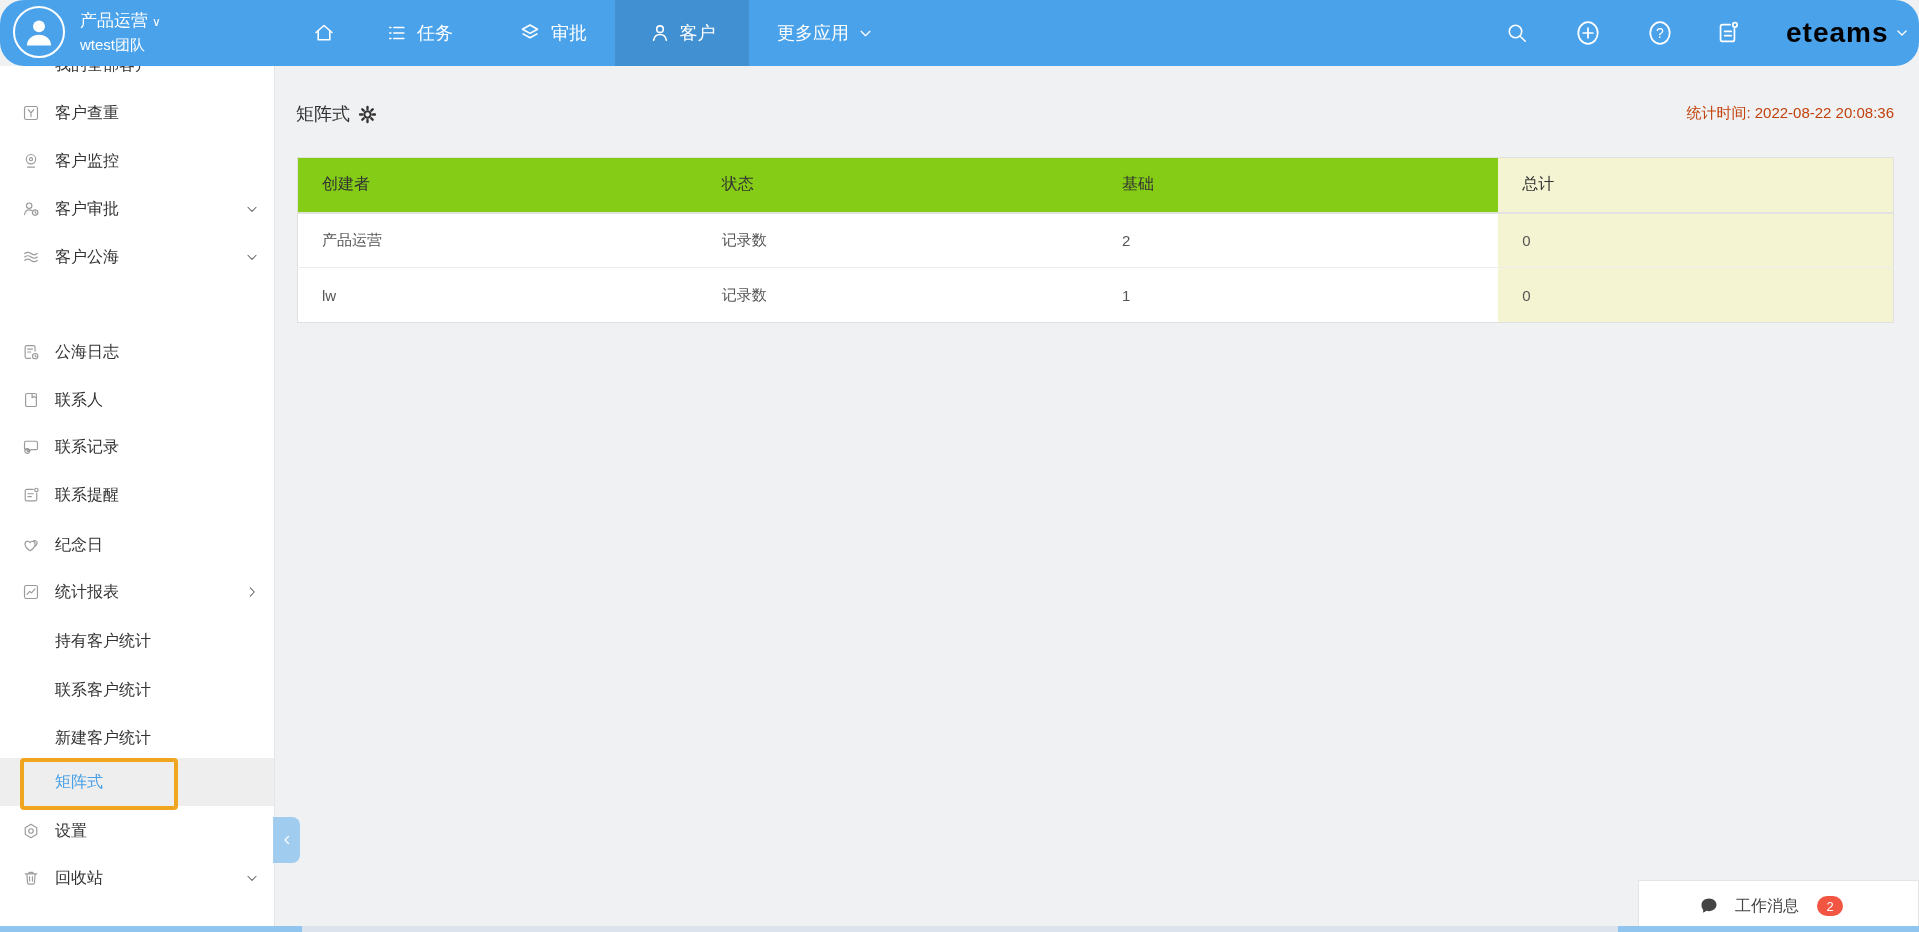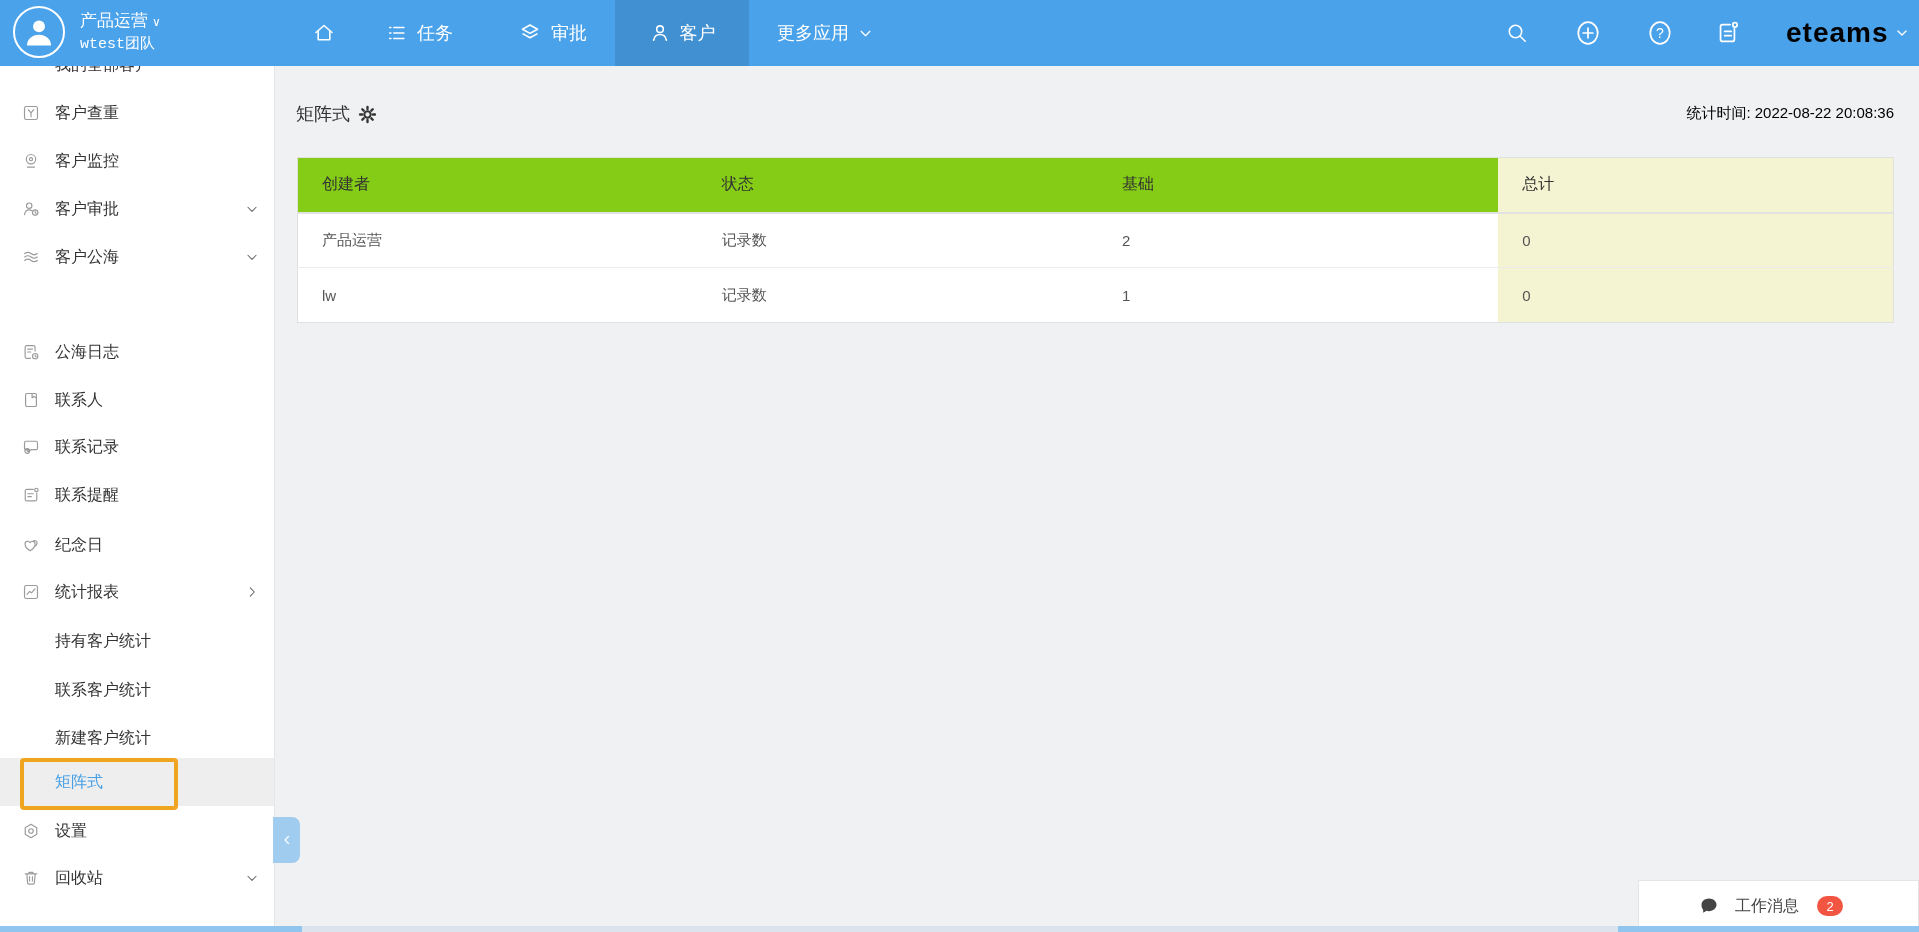--- a/index.html
+++ b/index.html
@@ -1,26 +1,26 @@
 <!DOCTYPE html>
 <html><head>
 <meta charset="utf-8">
 <style>
   * { margin:0; padding:0; box-sizing:border-box; }
   html,body { width:1919px; height:932px; overflow:hidden;
     font-family:"Liberation Sans","DejaVu Sans",sans-serif; background:#f0f1f2; }
 
   
-  .header { position:absolute; left:0; top:0; width:1919px; height:66px; background:#4aa2ea; z-index:30; }
+  .header { position:absolute; left:0; top:0; width:1919px; height:66px; background:#4aa2ea; z-index:30;border-radius:24px; }
   .avatar { position:absolute; left:13px; top:6px; width:52px; height:52px; border:2px solid #fff;
     border-radius:50%; display:flex; align-items:center; justify-content:center; }
   .user-lines { position:absolute; left:80px; top:9px; color:#fff; }
   .user-name { font-size:17px; line-height:24px; }
   .user-name .chev { font-size:12px; margin-left:4px; }
-  .user-team { font-size:15px; line-height:22px;font-family:Liberation Mono, monospace; }
+  .user-team { font-size:15px; line-height:22px; }
   .nav-item { position:absolute; top:0; height:66px; display:flex; align-items:center; gap:9px;
     color:#fff; font-size:18px; cursor:pointer; padding:0 20px; }
   .nav-item.active { background:#4190d2; }
   .hdr-icon { position:absolute; top:0; height:66px; display:flex; align-items:center; cursor:pointer; }
   .logo { position:absolute; top:0; height:66px; display:flex; align-items:center; gap:6px;
     color:#000000; font-size:28px; font-weight:bold; letter-spacing:1px; }
 
   
   .sidebar { position:absolute; left:0; top:66px; width:275px; height:866px; background:#fff;
     border-right:1px solid #e6e6e6; overflow:hidden; z-index:10; }
@@ -36,21 +36,21 @@
     border:4px solid #f0a51f; border-radius:4px; z-index:5; pointer-events:none; }
 
   .collapse-handle { position:absolute; left:273px; top:817px; width:27px; height:46px;
     background:#9fccef; border-radius:0 8px 8px 0; display:flex; align-items:center;
     justify-content:center; z-index:20; cursor:pointer; }
 
   
   .content { position:absolute; left:276px; top:66px; width:1643px; height:866px; background:#f0f1f2; }
   .page-title { position:absolute; left:20px; top:36px; font-size:18px; color:#333;
     display:flex; align-items:center; gap:8px; }
-  .stats-time { position:absolute; right:25px; top:38px; font-size:15px; color:#000000; }
+  .stats-time { position:absolute; right:25px; top:38px; font-size:15px; color:#c2410c; }
 
   .matrix-table { position:absolute; left:21px; top:91px; width:1597px; background:#fff;
     border:1px solid #e0e0e0; border-collapse:collapse; table-layout:fixed; }
   .matrix-table th { height:55px; text-align:left; padding-left:24px; font-size:16px; font-weight:normal;
     color:#333; background:#84cc16; border-bottom:2px solid #e2e2e2; }
   .matrix-table td { height:55px; padding-left:24px; font-size:15px; color:#555;
     border-bottom:1px solid #ececec; background:#fff; }
   .matrix-table .total-col { background:#f4f4d3 !important; }
   .matrix-table tr:last-child td { border-bottom:none; }
 

